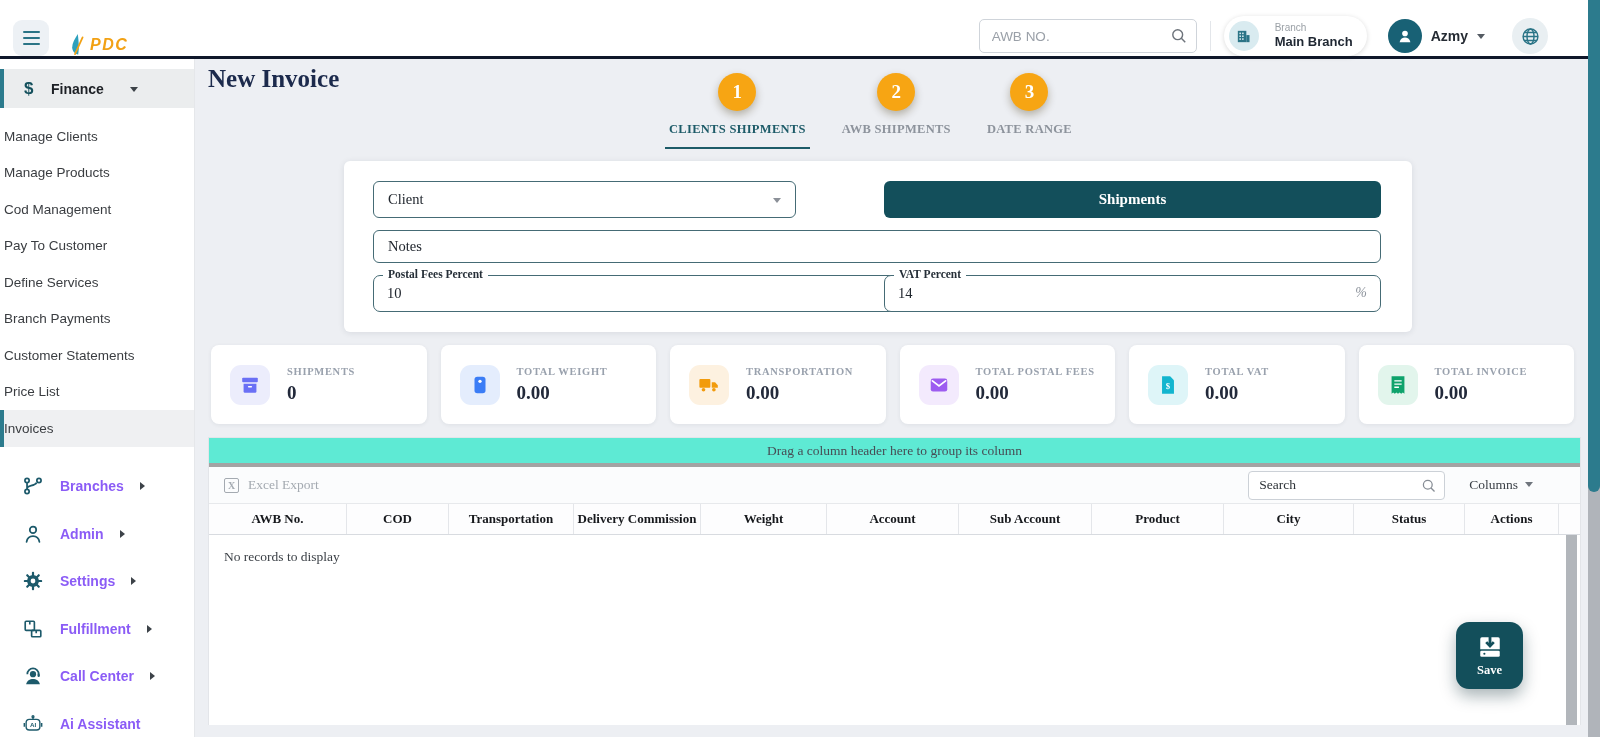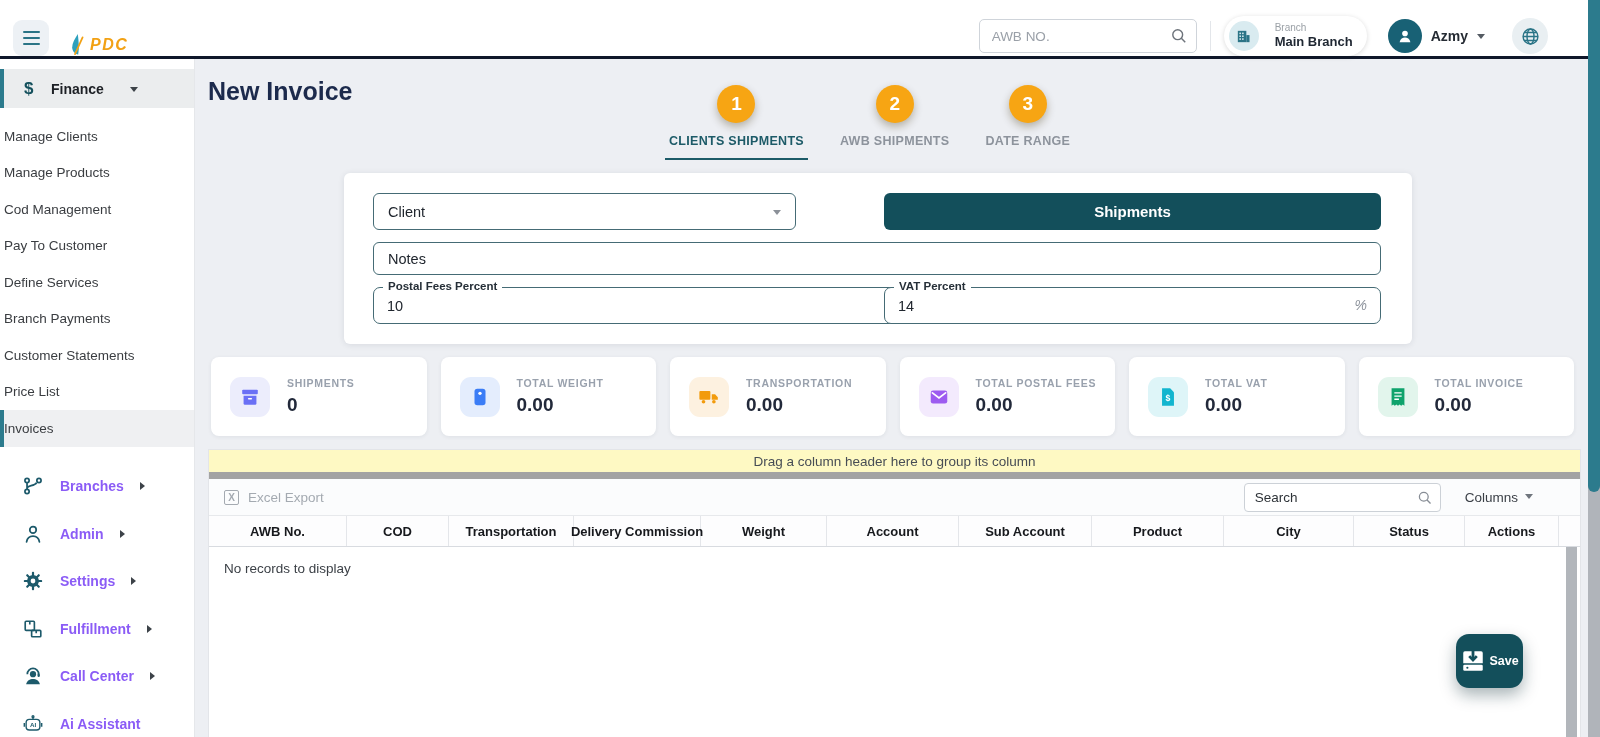--- a/index.html
+++ b/index.html
@@ -65,21 +65,21 @@
               color:#3a3d41; cursor:pointer; border-left:4px solid transparent; }
   .fin-item.active { background:#eff0f2; border-left-color:var(--accent2,#2c7b8d); }
   .section-list { margin-top:16px; }
   .sec-item { height:47.5px; display:flex; align-items:center; padding-left:22px; cursor:pointer; }
   .sec-icon { width:22px; height:22px; color:#1d5a6b; }
   .sec-icon svg { width:100%; height:100%; }
   .sec-label { font-size:14px; font-weight:bold; color:#8b5cf6; margin-left:16px; }
   .caret-right { width:0; height:0; border:4px solid transparent; border-left:5.5px solid #3c4248; margin-left:16px; }
 
   
-  .main { position:absolute; left:195px; top:59px; width:1393px; height:678px; overflow:hidden; }
+  .main { position:absolute; left:195px; top:47px; width:1393px; height:678px; overflow:hidden;font-family:Liberation Serif, serif; }
   .page-title { position:absolute; left:13px; top:18px; font-size:25px; font-weight:bold;
                 color:var(--title,#1c2a4c); }
 
   .stepper { position:absolute; left:474px; top:26px; display:flex; gap:36px; }
   .step { display:flex; flex-direction:column; align-items:center; cursor:pointer; position:relative; padding-bottom:12px; }
   .step-circle { width:38px; height:38px; border-radius:50%; background:var(--step-orange,#f7a513); color:#fff;
                  font-size:19px; font-weight:bold; display:flex; align-items:center; justify-content:center;
                  box-shadow:0 4px 8px rgba(60,45,0,.32); }
   .step-label { margin-top:11px; font-size:12.5px; font-weight:bold; color:#8d939c; letter-spacing:.3px; }
   .step-underline { display:none; position:absolute; bottom:0; left:-4px; right:-4px; height:2px; background:#1d5b68; }
@@ -109,21 +109,21 @@
   .stat-card { flex:1; height:79px; background:#fff; border-radius:8px; box-shadow:0 1px 4px rgba(25,40,60,.07);
                display:flex; align-items:center; padding-left:19px; }
   .stat-icon { width:40px; height:40px; border-radius:11px; display:flex; align-items:center; justify-content:center; flex:none; }
   .stat-icon svg { width:22px; height:22px; }
   .stat-texts { margin-left:17px; display:flex; flex-direction:column; }
   .stat-label { font-size:10.5px; font-weight:bold; color:#99a1ad; letter-spacing:.7px; margin-bottom:5px; white-space:nowrap; }
   .stat-value { font-size:19px; font-weight:bold; color:#22293a; }
 
   .grid { position:absolute; left:13px; top:390px; width:1373px; height:288px; background:#fff;
           border:1px solid #e3e5e9; }
-  .group-bar { height:29px; background:#fef9c3; border-bottom:7px solid #a3a3a3; display:flex;
+  .group-bar { height:29px; background:#5eead4; border-bottom:4px solid #a3a3a3; display:flex;
                align-items:center; justify-content:center; font-size:13.5px; color:#474d55; cursor:default; }
   .grid-toolbar { height:37px; background:#fbfcfd; border-bottom:1px solid #e7e9ec; display:flex;
                   align-items:center; padding:0 47px 0 15px; }
   .excel { display:flex; align-items:center; gap:9px; background:none; border:none; color:#a4aab1;
            font-size:13.5px; cursor:pointer; }
   .excel-box { width:15px; height:15px; border:1.4px solid #a4aab1; border-radius:2px; font-size:10px;
                font-weight:bold; display:flex; align-items:center; justify-content:center; color:#a4aab1; font-style:normal; }
   .tb-spacer { flex:1; }
   .grid-search { position:relative; width:197px; height:29px; margin-right:24px; }
   .grid-search input { width:100%; height:100%; border:1px solid #ccd1d7; border-radius:4px;
@@ -140,23 +140,23 @@
   .grid-header > div:nth-of-type(1){width:138px} .grid-header > div:nth-of-type(2){width:102px}
   .grid-header > div:nth-of-type(3){width:125px} .grid-header > div:nth-of-type(4){width:127px}
   .grid-header > div:nth-of-type(5){width:126px} .grid-header > div:nth-of-type(6){width:132px}
   .grid-header > div:nth-of-type(7){width:133px} .grid-header > div:nth-of-type(8){width:132px}
   .grid-header > div:nth-of-type(9){width:130px} .grid-header > div:nth-of-type(10){width:111px}
   .grid-header > div:nth-of-type(11){width:94px}
   .grid-body { position:relative; height:190px; background:#fff; }
   .empty-text { position:absolute; left:15px; top:14px; font-size:13.5px; color:#3c4147; }
   .table-scrollbar { position:absolute; right:3px; top:0; bottom:-1px; width:11px; background:#b2b6bb; }
 
-  .save-fab { position:absolute; left:1261px; top:575px; width:67px; height:54px; background:var(--brand,#134f5b);
+  .save-fab { position:absolute; left:1261px; top:575px; width:67px; height:67px; background:var(--brand,#134f5b);
               border:none; border-radius:13px; box-shadow:0 7px 16px rgba(10,40,50,.35); display:flex;
-              flex-direction:row; align-items:center; justify-content:center; gap:3px; cursor:pointer; }
+              flex-direction:column; align-items:center; justify-content:center; gap:3px; cursor:pointer; }
   .save-ic svg { width:26px; height:26px; }
   .save-text { font-size:12.5px; font-weight:bold; color:#fff; }
 
   .page-scrollbar { position:absolute; right:0; top:0; width:12px; height:737px; background:#b0b4ba; z-index:9; }
   .ps-thumb { position:absolute; top:0; left:0; width:100%; height:492px; background:var(--accent2,#2c7b8d);
               border-radius:0 0 6px 6px; cursor:pointer; }
 </style>
 </head>
 <body>
 

